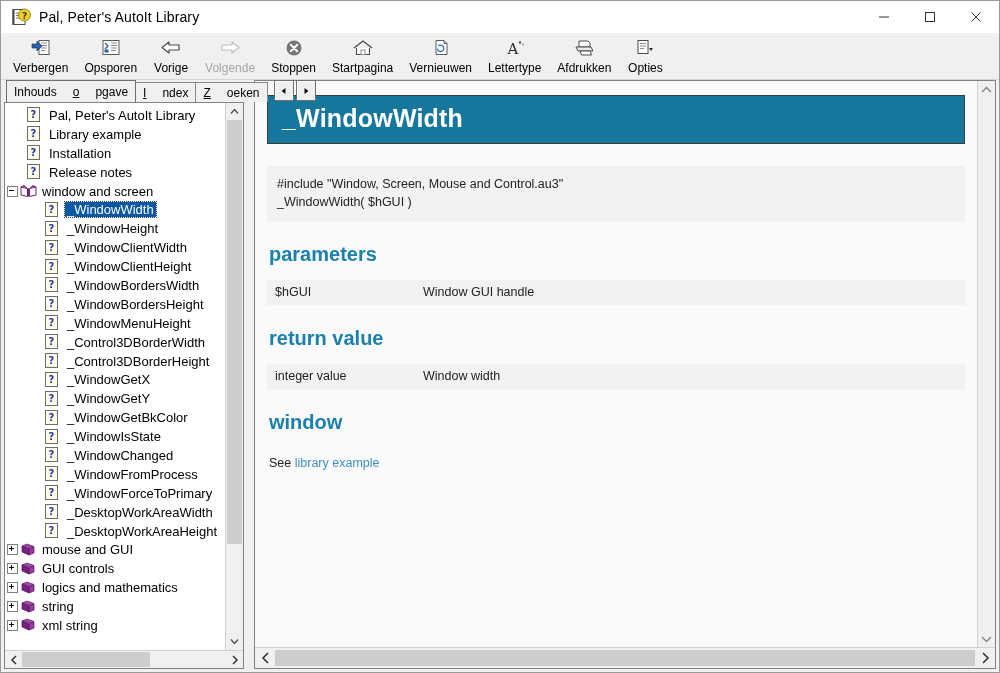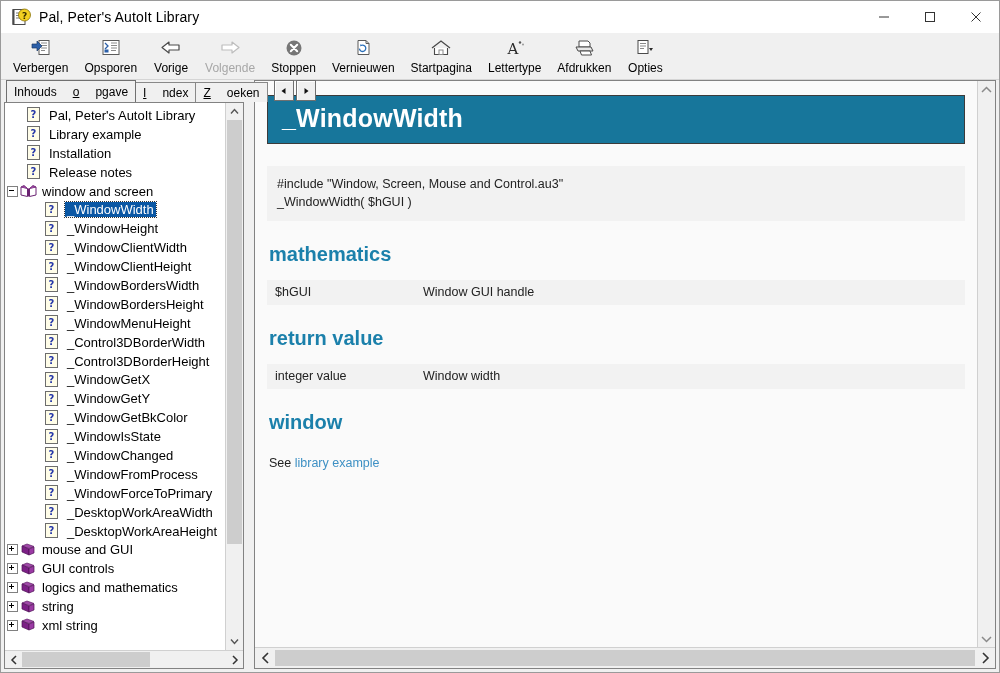--- a/index.html
+++ b/index.html
@@ -226,39 +226,39 @@
         <svg width="20" height="18" viewBox="0 0 20 18">
           <circle cx="10" cy="9" r="7.5" fill="#767676"></circle>
           <path d="M6.8 5.8 L13.2 12.2 M13.2 5.8 L6.8 12.2" stroke="#fff" stroke-width="2" stroke-linecap="round"></path>
         </svg>
       </div>
       <div class="tb-lbl">Stoppen</div>
     </div>
 
     <div class="tb-item">
       <div class="tb-ico">
+        <svg width="22" height="18" viewBox="0 0 22 18">
+          <path d="M2 9 L11 2 L20 9" fill="none" stroke="#4a4a4a" stroke-width="1.3"></path>
+          <path d="M4.5 9 v6.5 h13 V9" fill="#fff" stroke="#4a4a4a" stroke-width="1.1"></path>
+          <rect x="9" y="11" width="4" height="4.5" fill="none" stroke="#8a8a8a"></rect>
+        </svg>
+      </div>
+      <div class="tb-lbl">Startpagina</div>
+    </div>
+
+    <div class="tb-item">
+      <div class="tb-ico">
         <svg width="20" height="18" viewBox="0 0 20 18">
           <path d="M5 1.5 h8 l3 3 v11 h-11 z" fill="#fff" stroke="#5a5a5a"></path>
           <path d="M13 1.5 v3 h3" fill="none" stroke="#5a5a5a"></path>
           <path d="M8 6.5 a3.2 3.2 0 1 1 -1.6 3.2" fill="none" stroke="#2b6fb8" stroke-width="1.3"></path>
           <path d="M7.6 5 l1.4 1.6 l-2 .9 z" fill="#2b6fb8"></path>
         </svg>
       </div>
       <div class="tb-lbl">Vernieuwen</div>
-    </div>
-
-    <div class="tb-item">
-      <div class="tb-ico">
-        <svg width="22" height="18" viewBox="0 0 22 18">
-          <path d="M2 9 L11 2 L20 9" fill="none" stroke="#4a4a4a" stroke-width="1.3"></path>
-          <path d="M4.5 9 v6.5 h13 V9" fill="#fff" stroke="#4a4a4a" stroke-width="1.1"></path>
-          <rect x="9" y="11" width="4" height="4.5" fill="none" stroke="#8a8a8a"></rect>
-        </svg>
-      </div>
-      <div class="tb-lbl">Startpagina</div>
     </div>
 
     <div class="tb-item">
       <div class="tb-ico">
         <svg width="20" height="18" viewBox="0 0 20 18">
           <text x="8" y="15" font-size="15" text-anchor="middle" fill="#2a2a2a" font-family="DejaVu Serif, serif">A</text>
           <circle cx="15" cy="3.5" r="1.2" fill="#555"></circle>
             <circle cx="18" cy="5.5" r="1" fill="#999"></circle>
         </svg>
       </div>
@@ -582,21 +582,21 @@
 
     <div class="right-pane">
       <div class="content-outer">
         <div class="content-row">
           <div class="content">
 
             <div class="doc-title">_WindowWidth</div>
             <div class="code-block" style="white-space:pre">#include "Window, Screen, Mouse and Control.au3"
 _WindowWidth( $hGUI )</div>
 
-            <div class="sec-h">mathematics</div>
+            <div class="sec-h">parameters</div>
             <div class="kv">
               <div class="k">$hGUI</div>
               <div class="v">Window GUI handle</div>
             </div>
 
             <div class="sec-h">return value</div>
             <div class="kv">
               <div class="k">integer value</div>
               <div class="v">Window width</div>
             </div>

